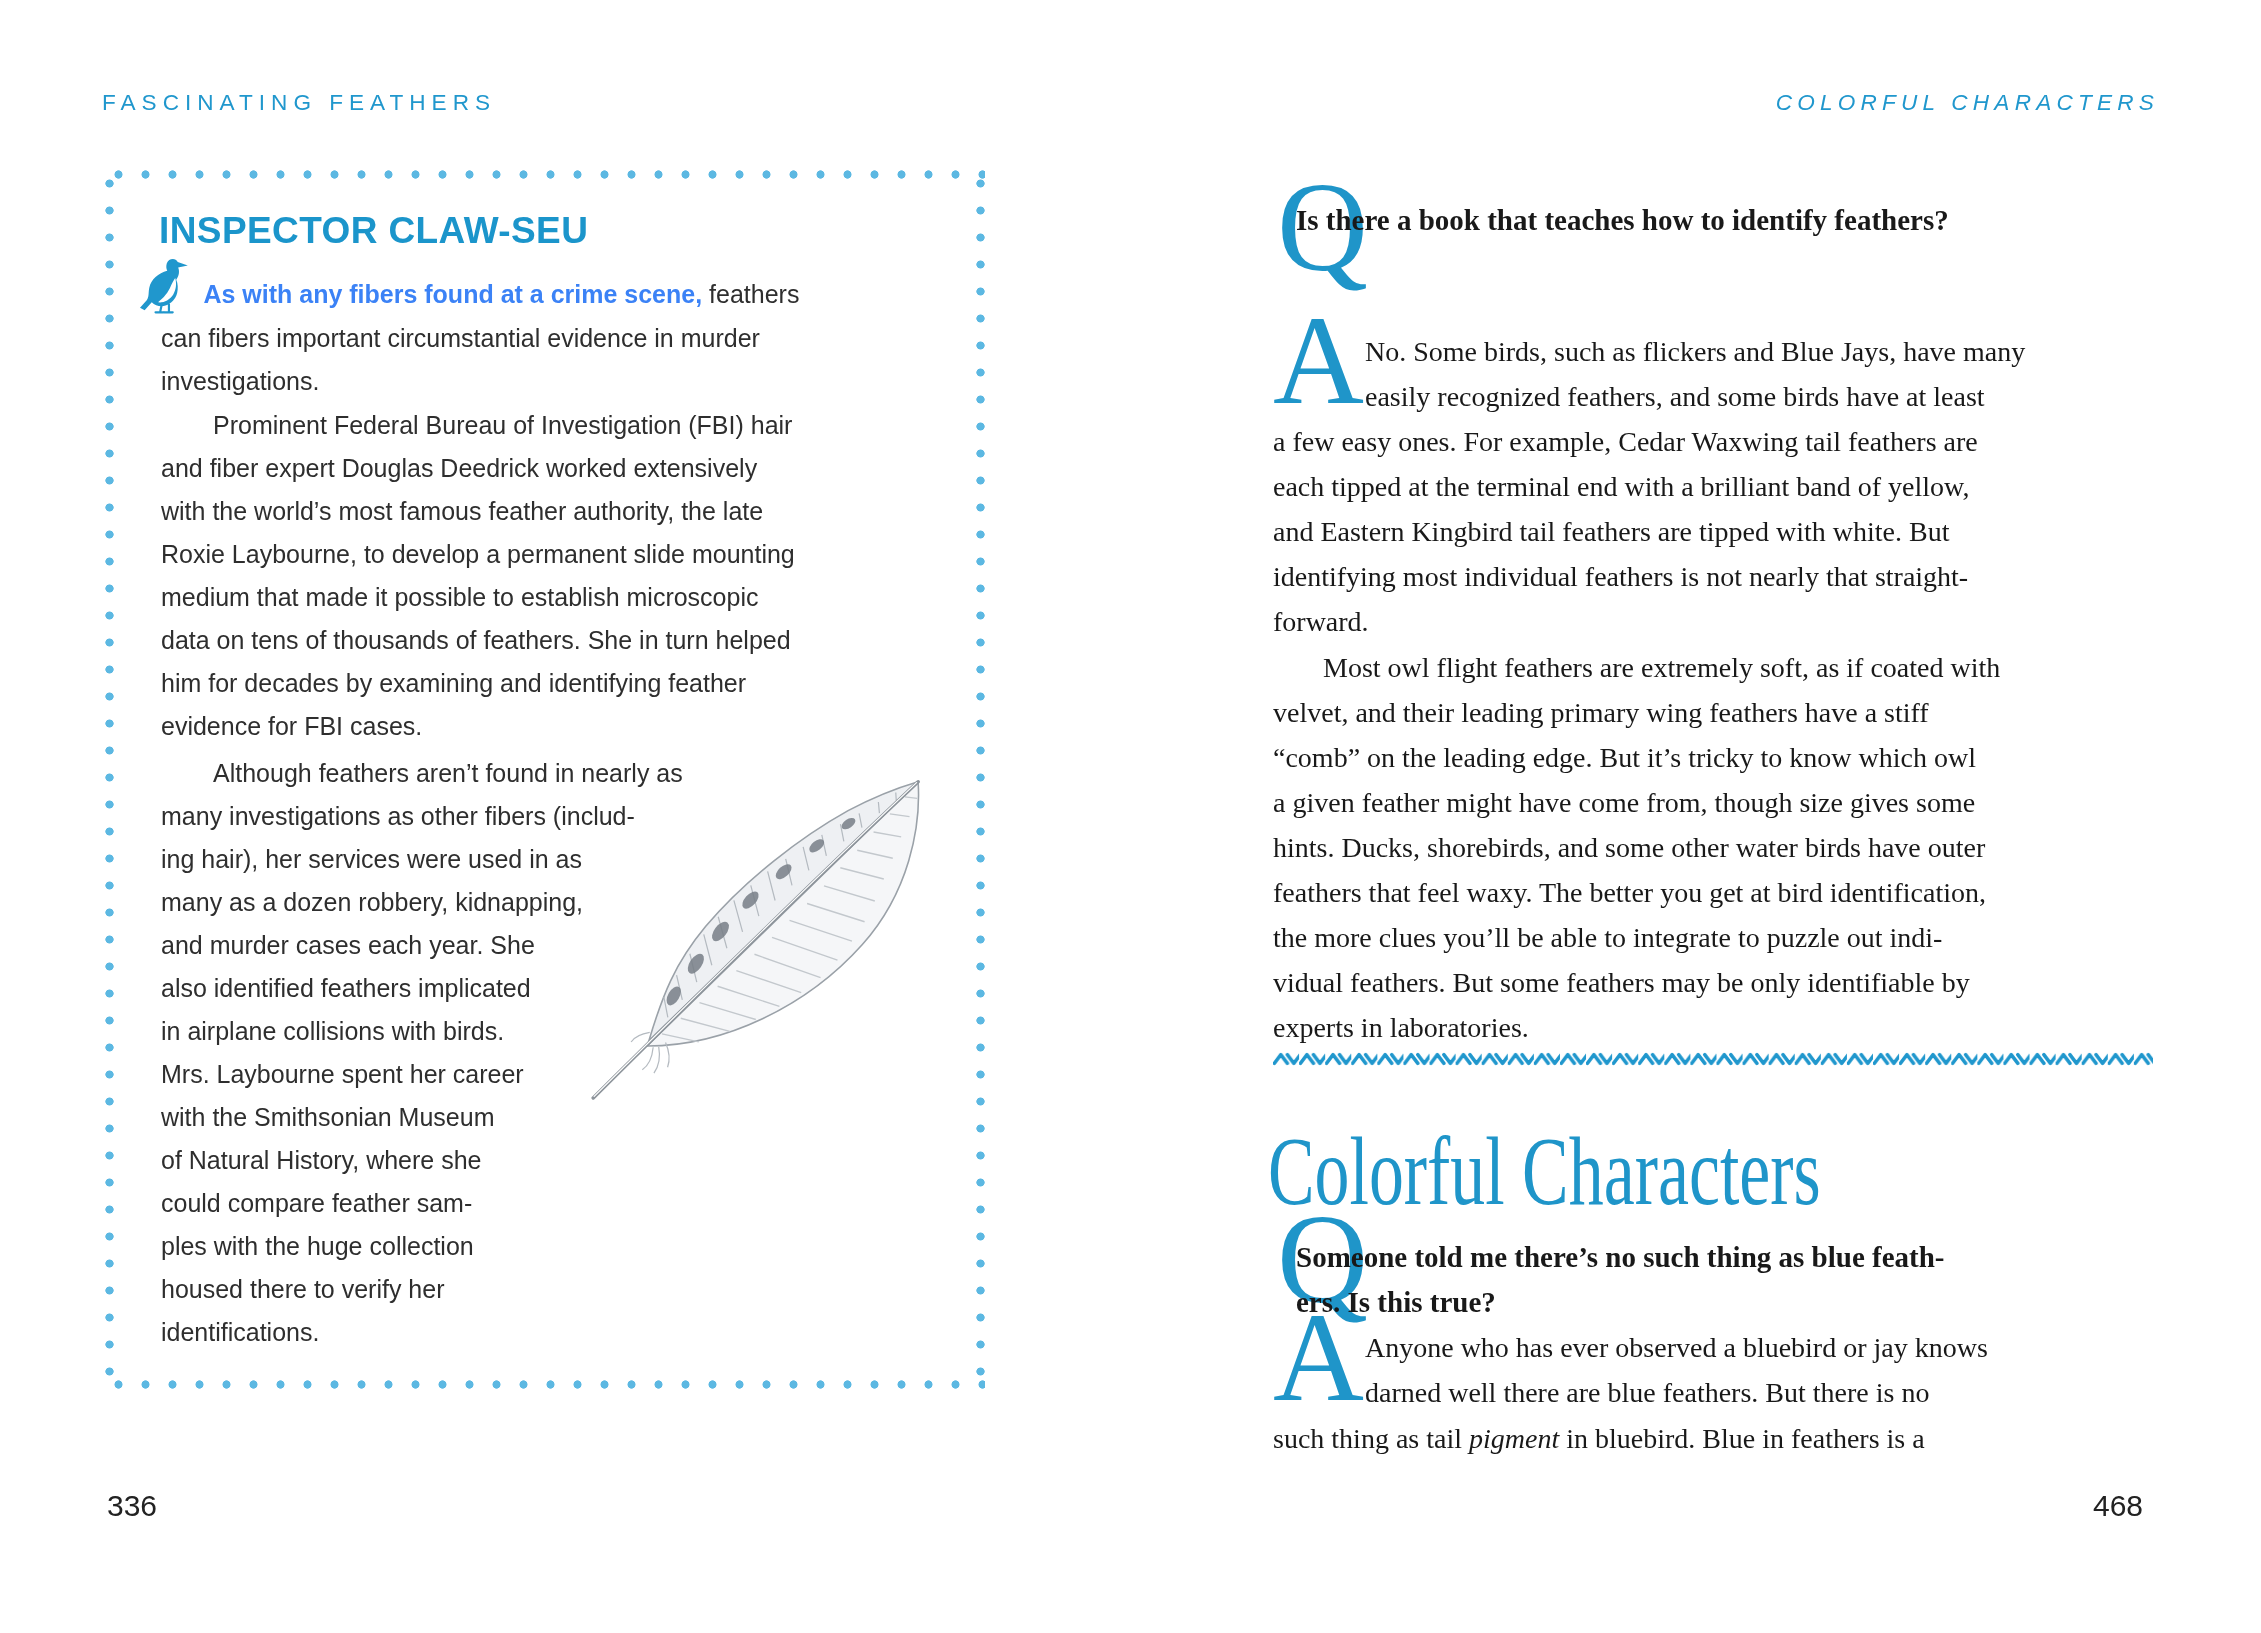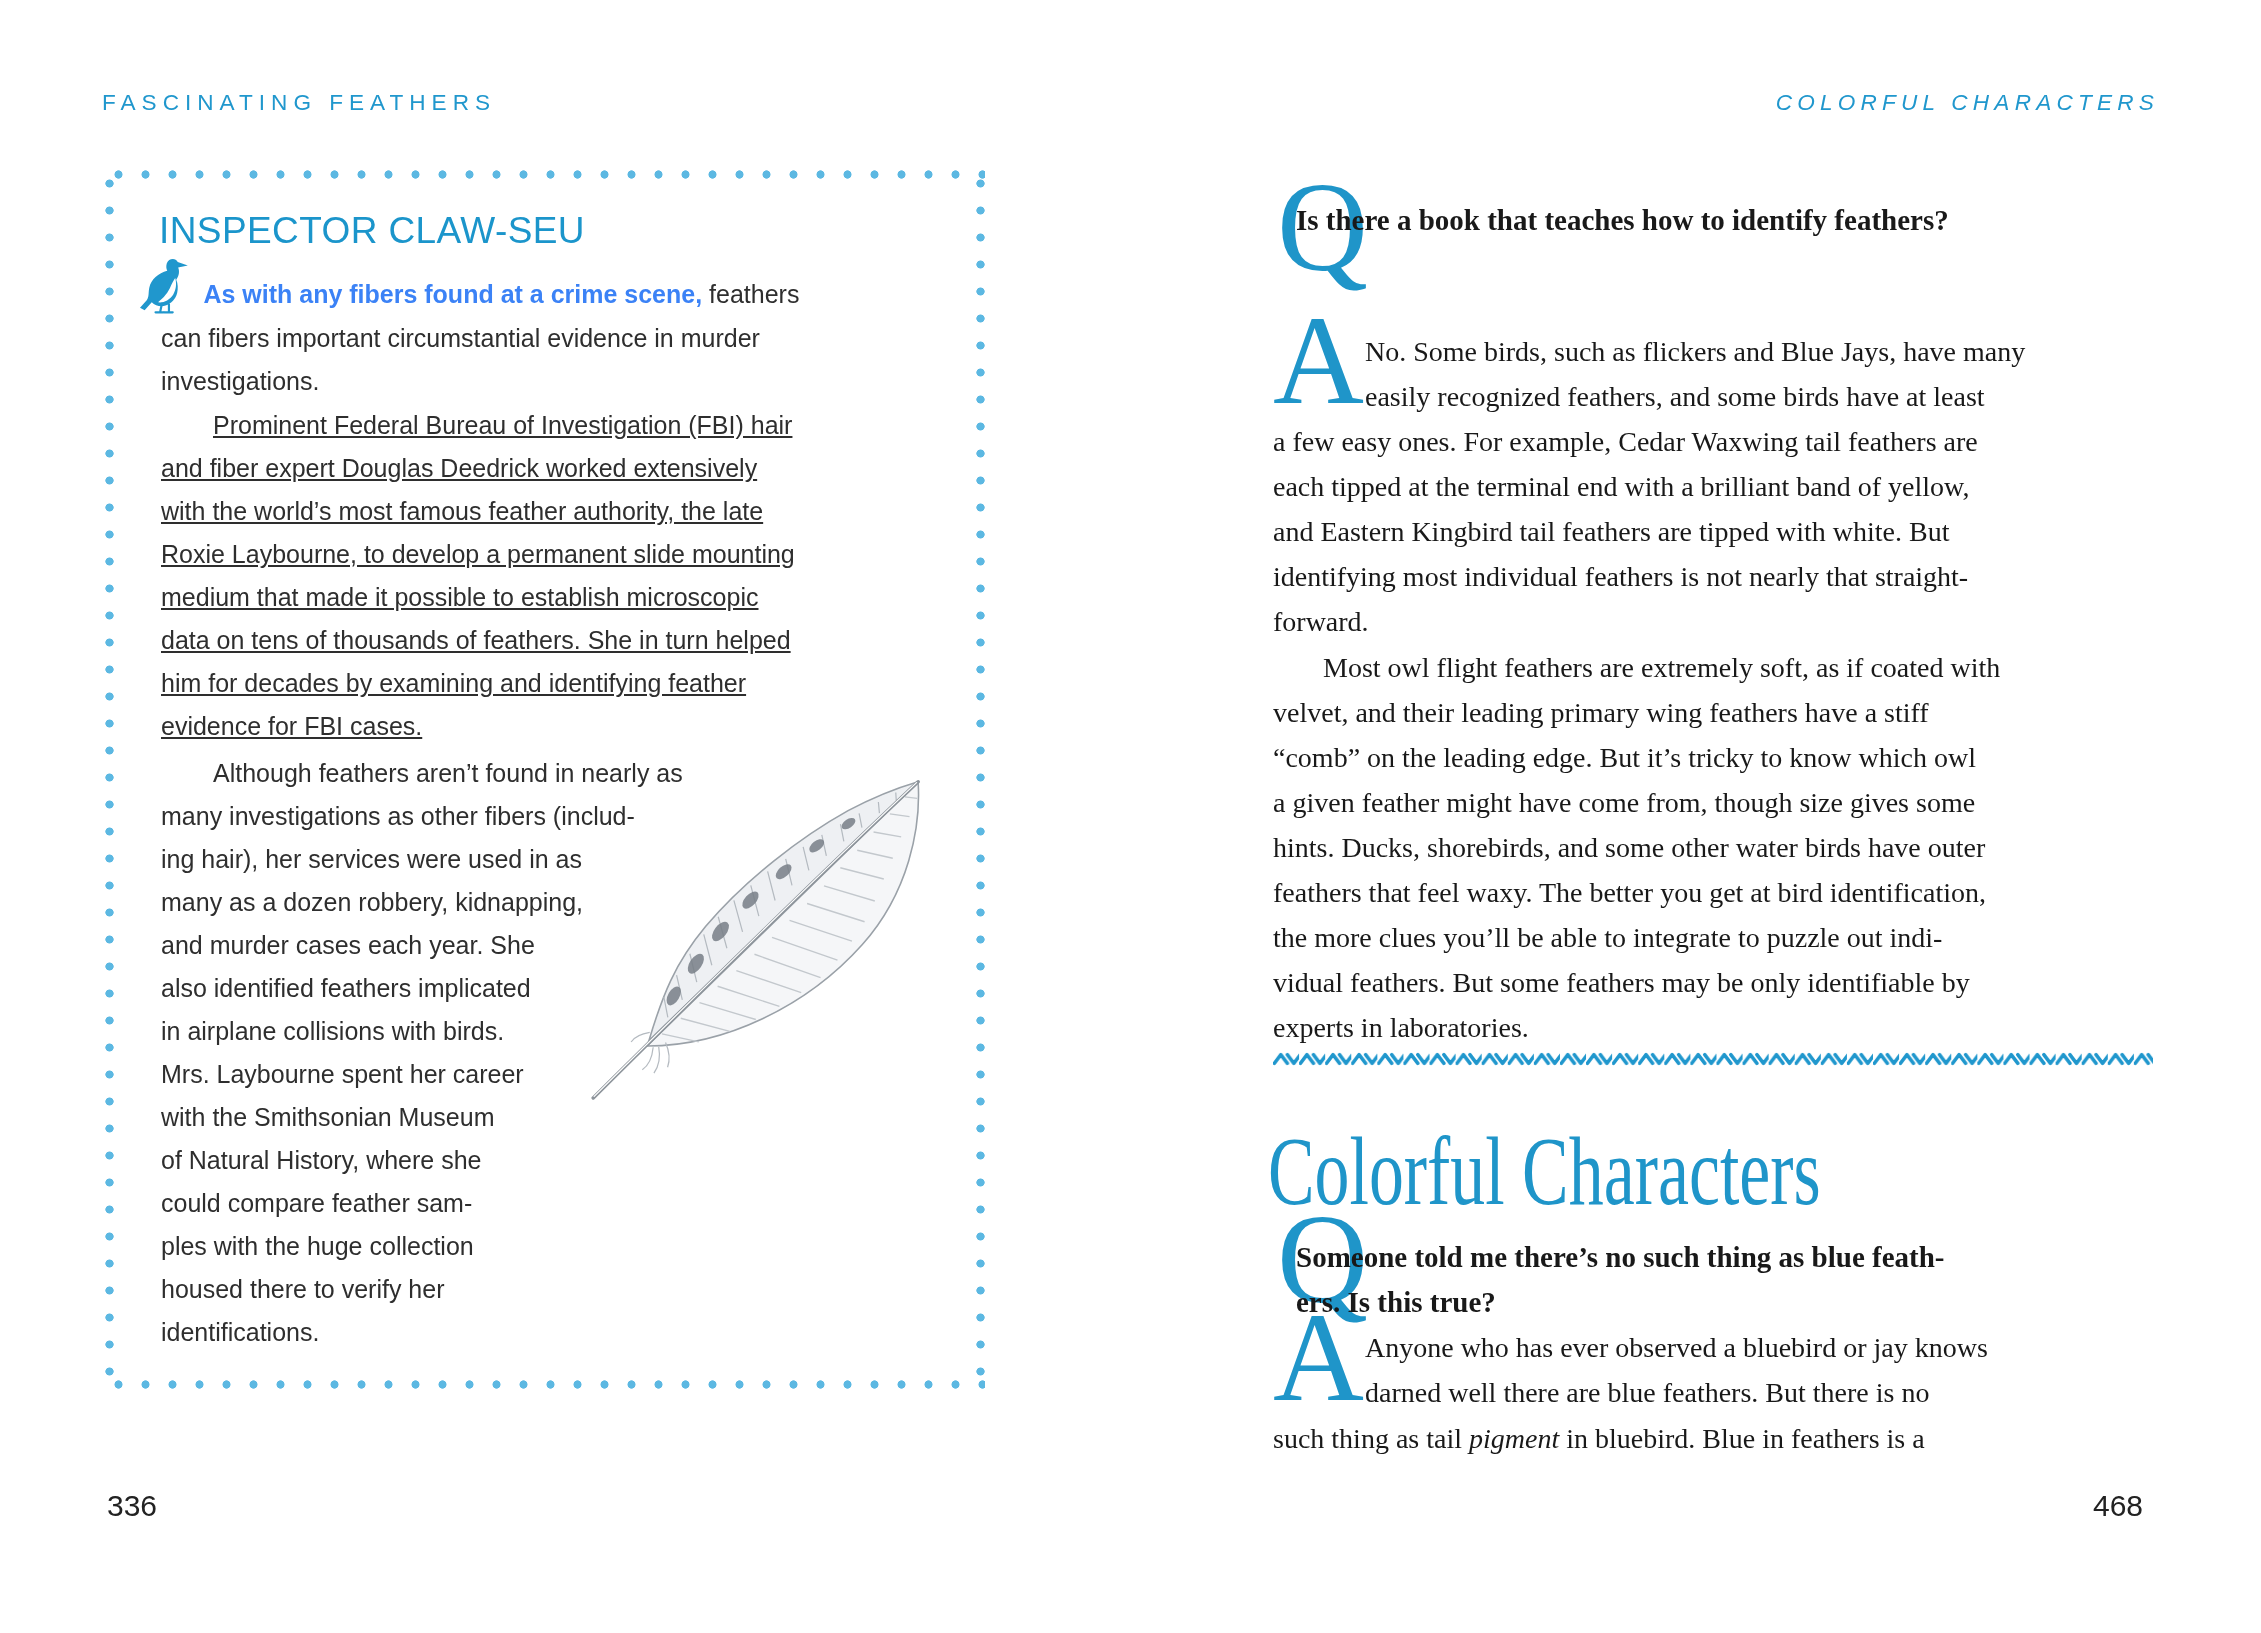--- a/index.html
+++ b/index.html
@@ -22,30 +22,30 @@
     background-image:radial-gradient(circle,var(--light) 3.7px,rgba(0,0,0,0) 4.3px);
     background-size:27px 8.7px;background-position:0 50%;background-repeat:repeat-x;}
   .dots-top{top:0;}
   .dots-bottom{bottom:0;}
   .dots-v{position:absolute;top:0;bottom:0;width:8.7px;
     background-image:radial-gradient(circle,var(--light) 3.7px,rgba(0,0,0,0) 4.3px);
     background-size:8.7px 27px;background-position:50% 0;background-repeat:repeat-y;}
   .dots-left{left:0;}
   .dots-right{right:0;}
 
-  .box-title{position:absolute;left:159px;top:210px;font-size:37px;font-weight:normal;
+  .box-title{position:absolute;left:159px;top:210px;font-size:37px;font-weight:bold;
     letter-spacing:0.4px;color:#1b95cb;}
   .p1-first{position:absolute;left:139px;top:257px;display:flex;align-items:flex-end;}
   .bird{width:54px;height:57px;margin-right:10.4px;flex:0 0 auto;}
   .p1-first .line1{font-size:25px;color:var(--ink-sans);line-height:30px;padding-bottom:5.2px;}
   .p1-first .line1 b{font-weight:bold;color:#3b82f6;}
   .lp-body{position:absolute;left:161px;width:757px;font-size:25px;line-height:43px;
     color:var(--ink-sans);white-space:pre-line;}
   .p1-rest{top:317px;}
-  .p2{top:404px;text-indent:52px;text-decoration:underline;}
+  .p2{top:404px;text-indent:52px;}
   .p3{top:752px;text-indent:52px;width:557px;}
   .feather-svg{position:absolute;left:581px;top:769px;width:369px;height:362px;}
   .page-num{position:absolute;font-size:30px;color:#222;}
   .lp-num{left:107px;top:1489px;}
   .rp-num{left:2093px;top:1489px;}
 
   
   .serif{font-family:"Liberation Serif",serif;color:var(--ink-serif);}
   .rp-header{position:absolute;left:1270px;top:90px;width:889px;text-align:right;
     font-size:22.6px;font-style:italic;letter-spacing:5.2px;color:var(--accent);

